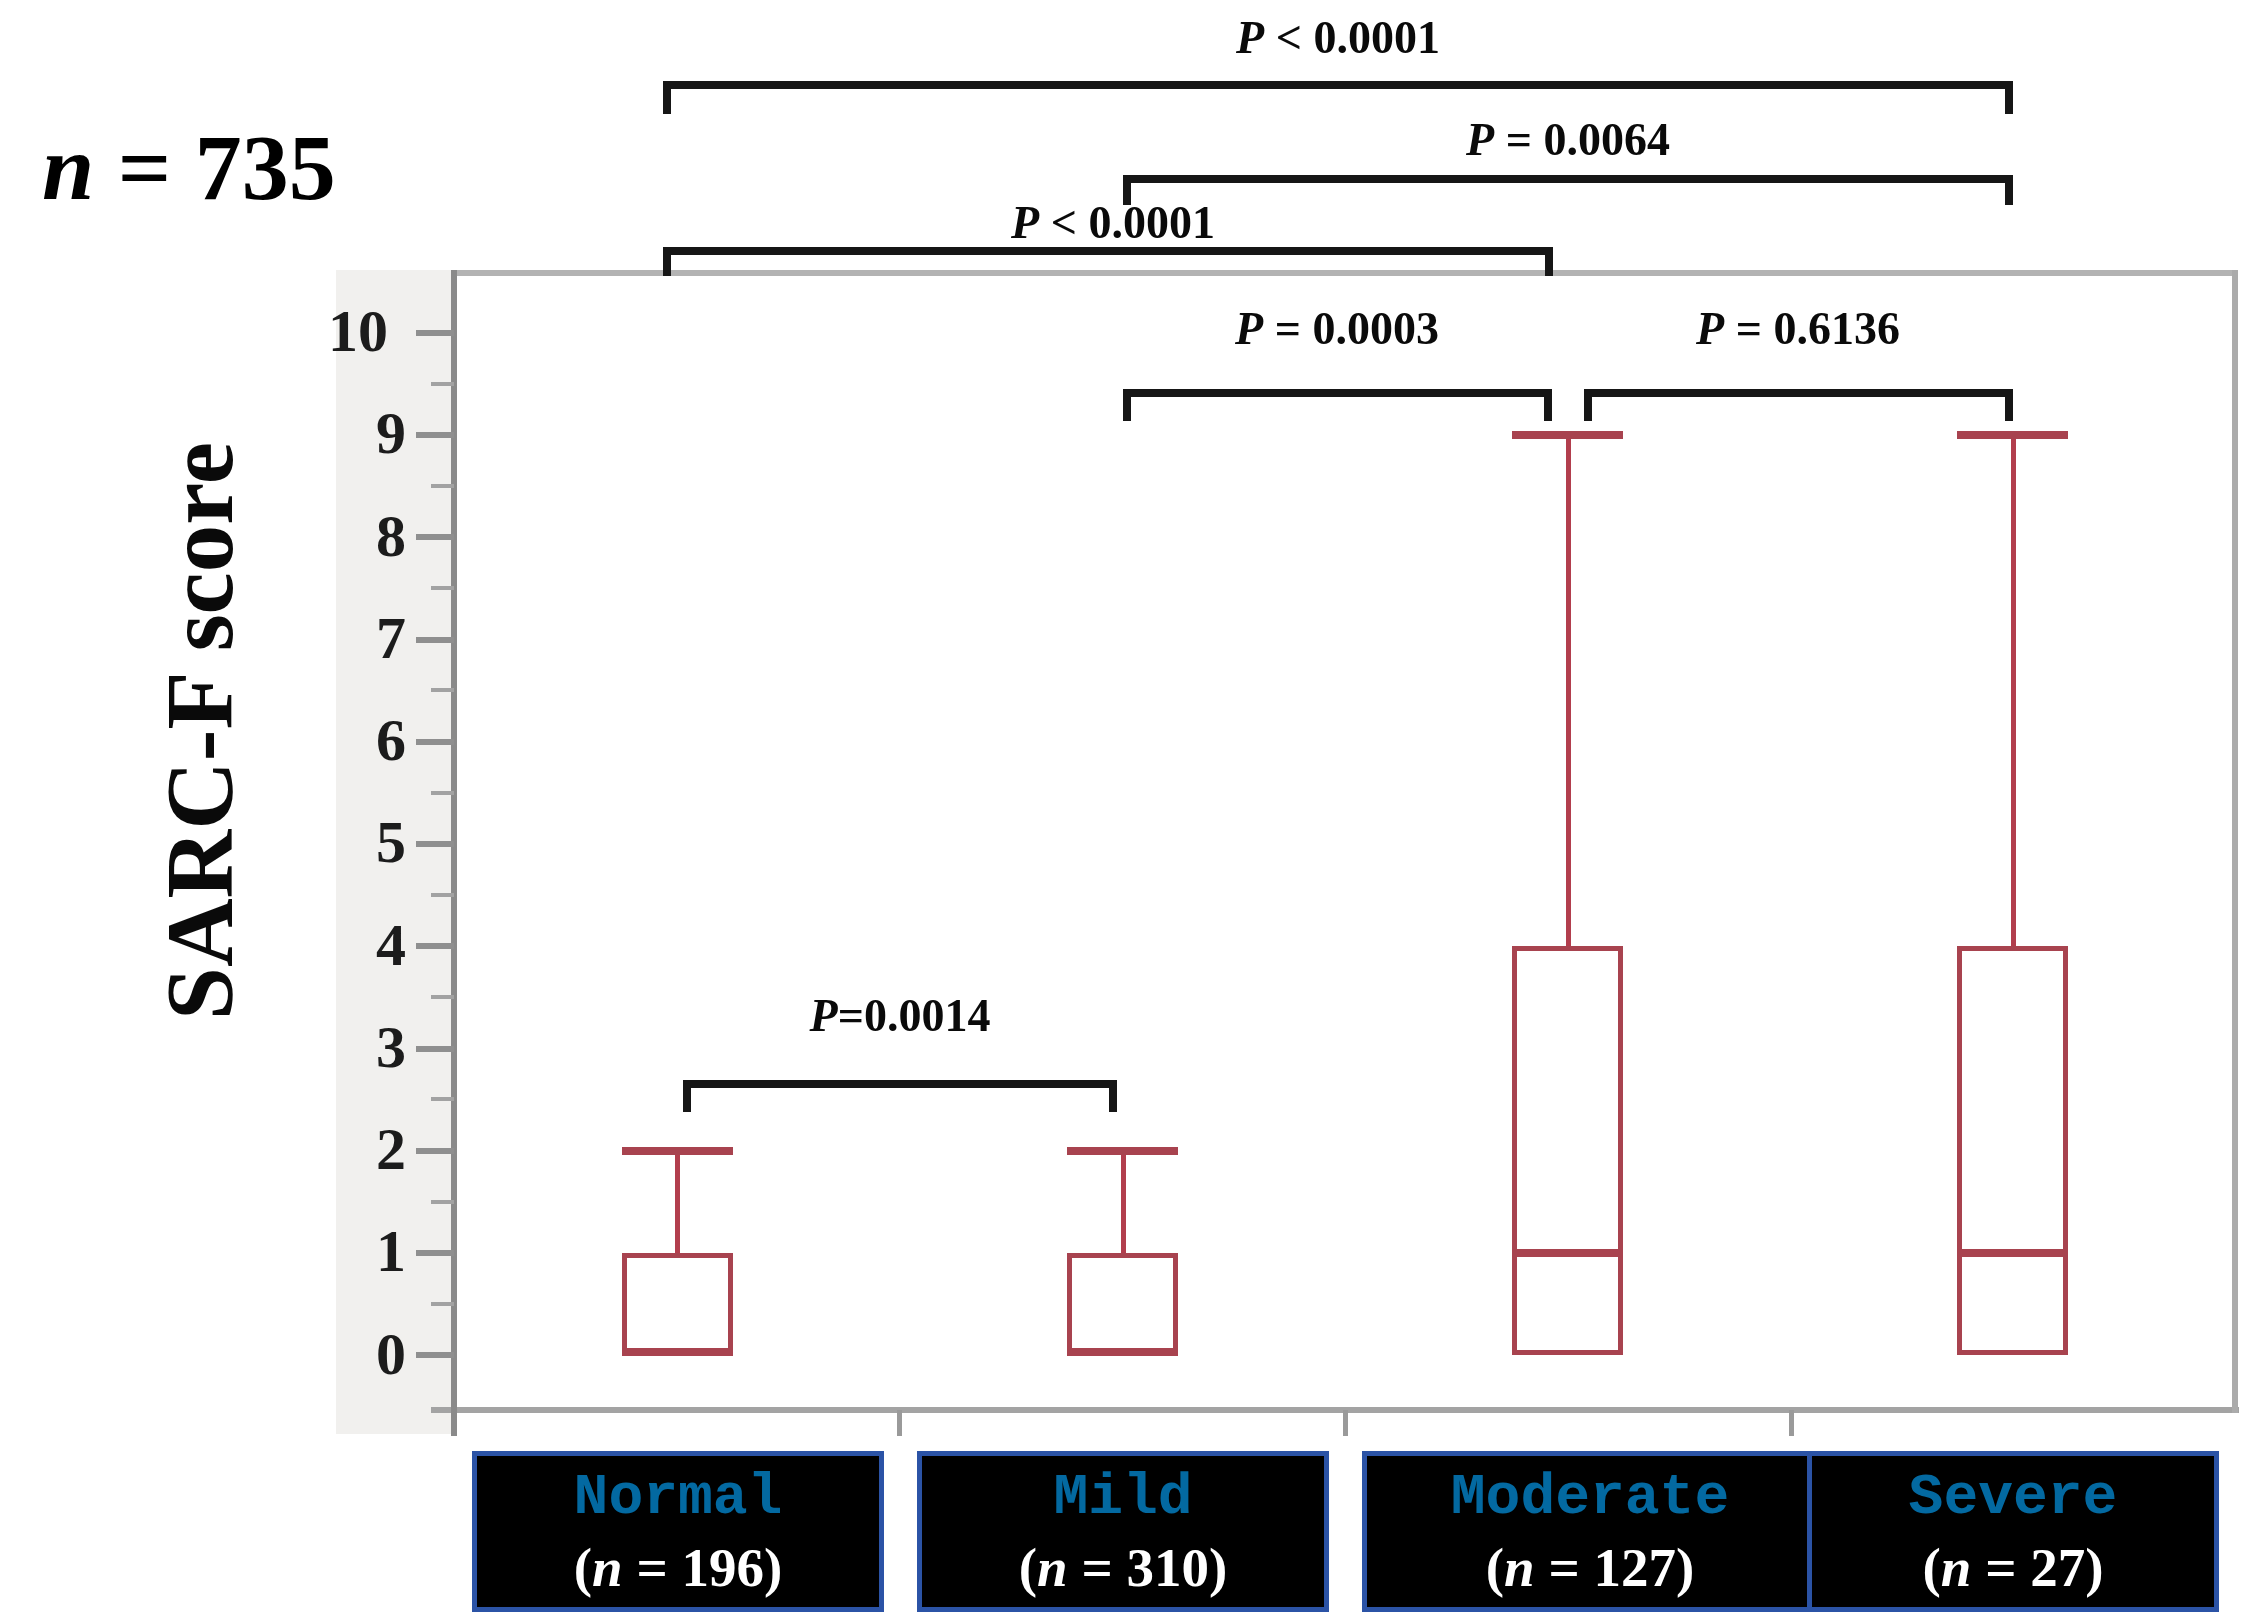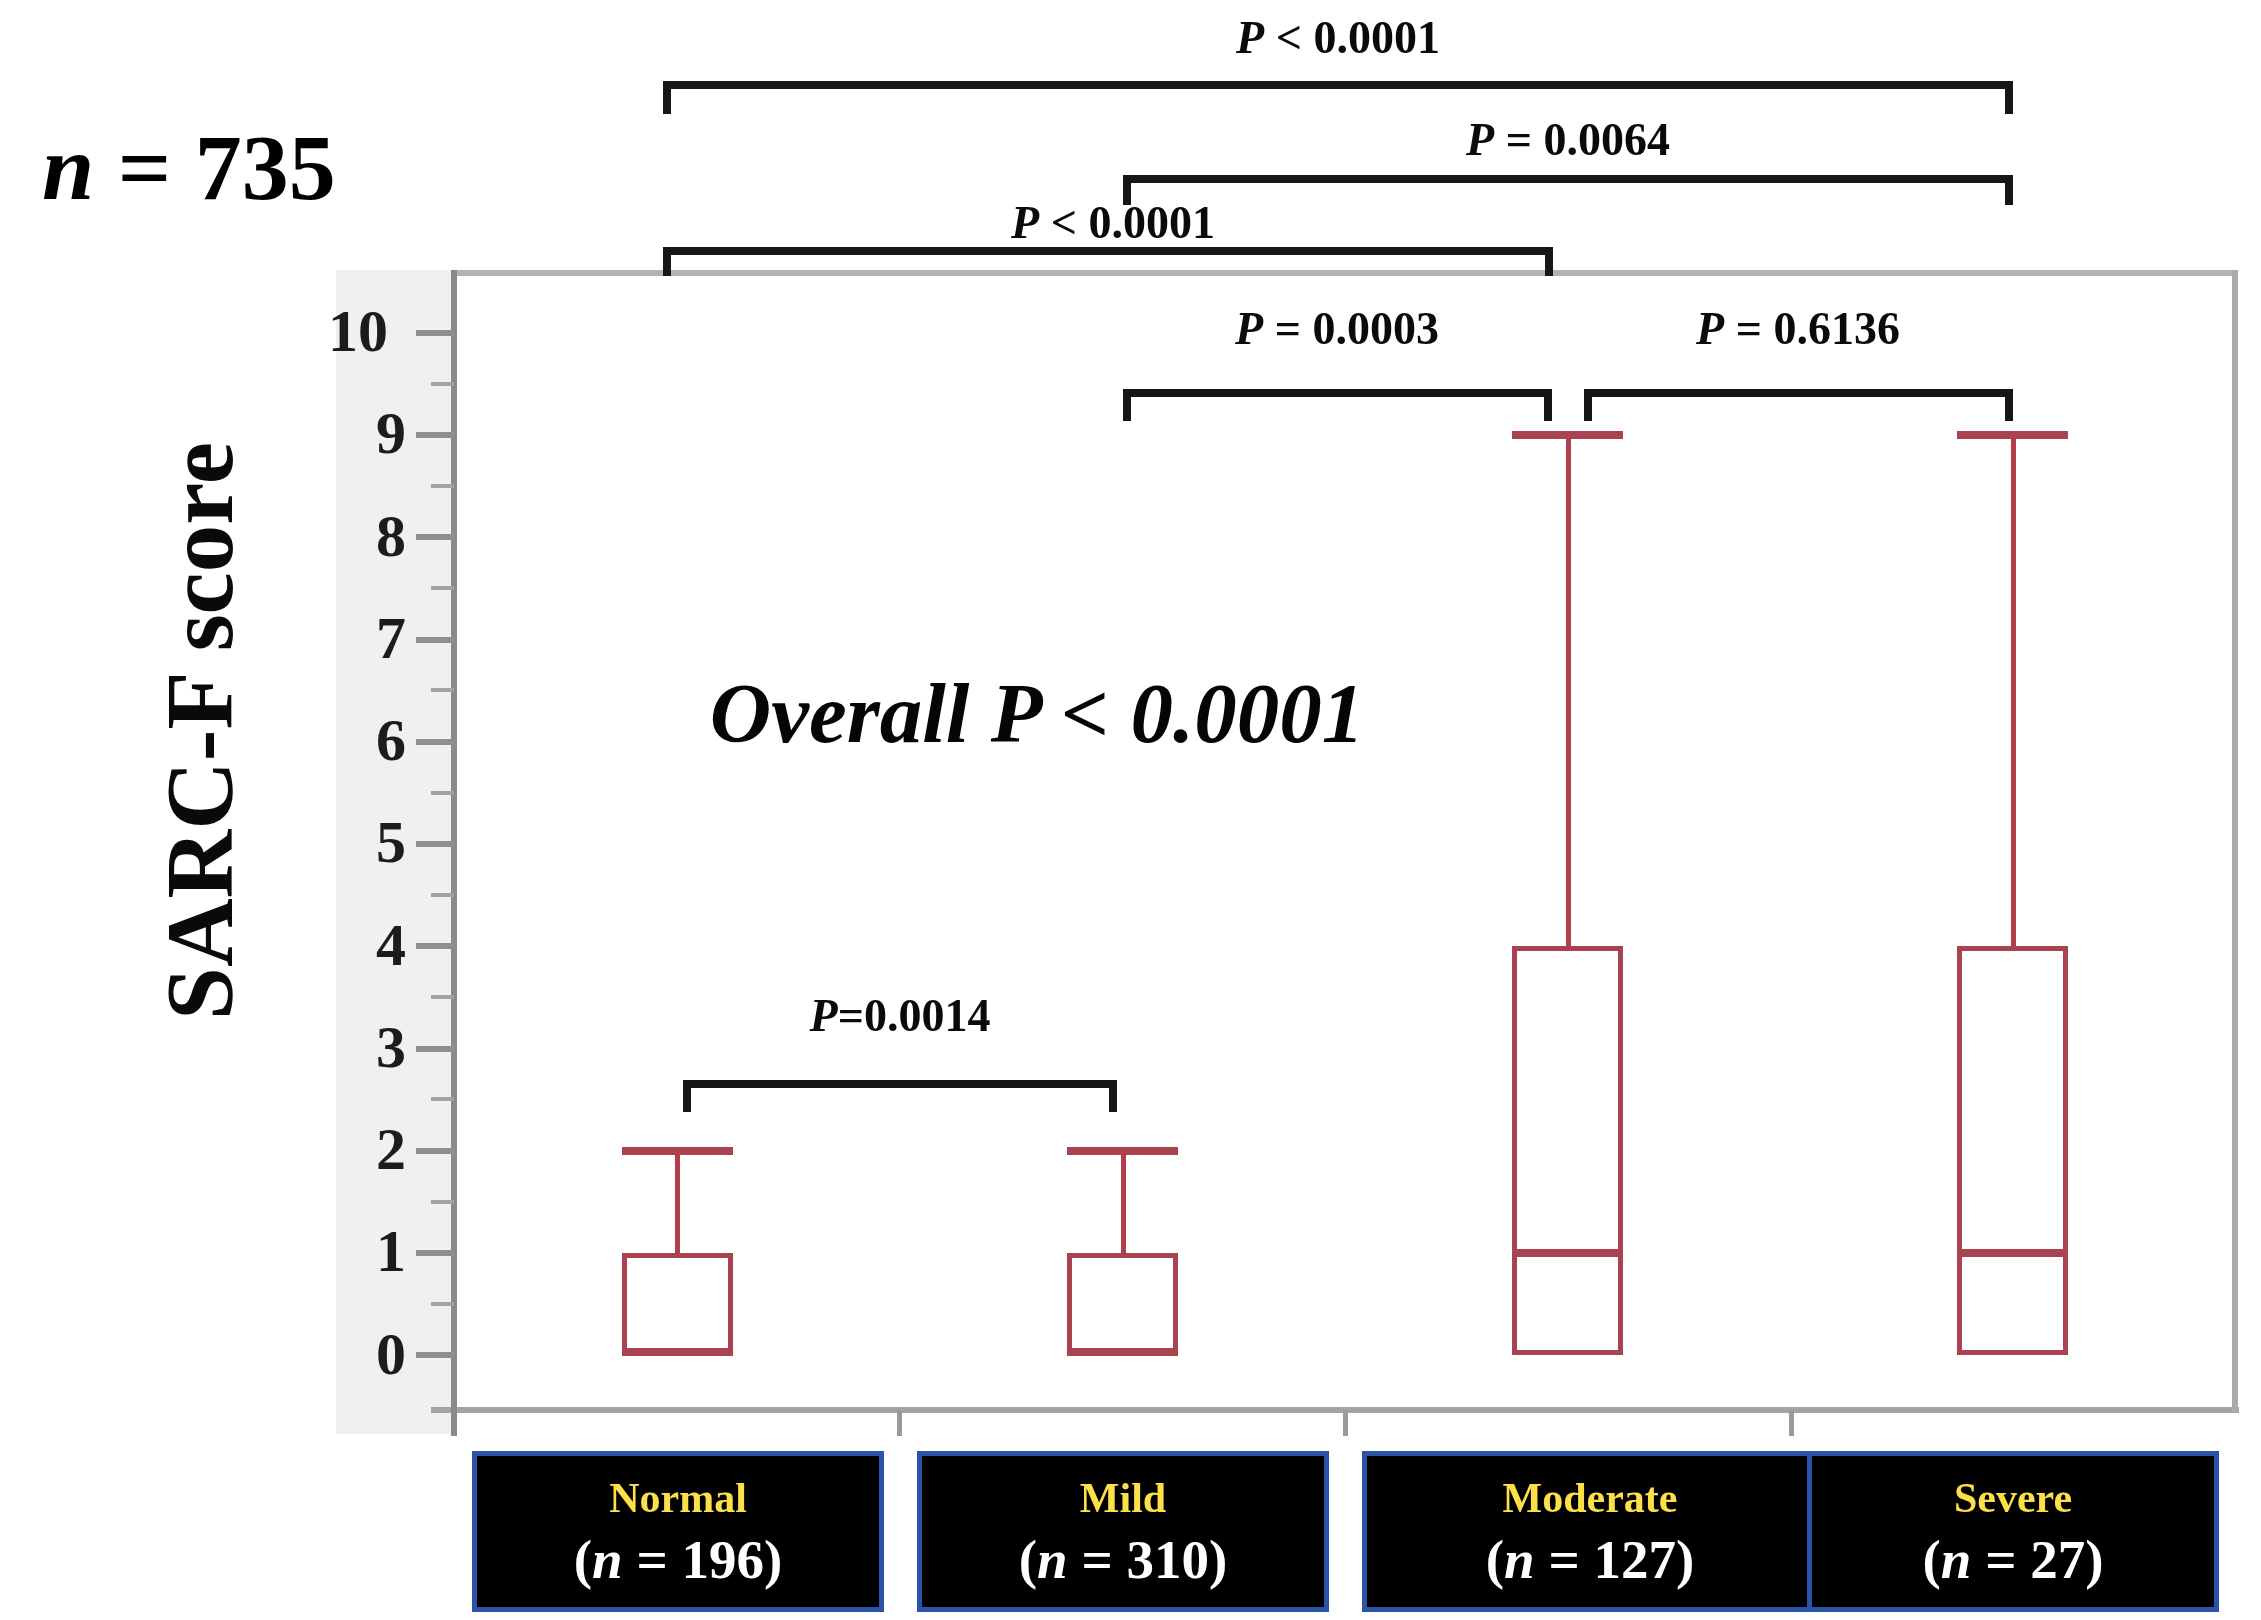--- a/index.html
+++ b/index.html
@@ -28,21 +28,21 @@
   }
   .tick { background:#8f8f8f; }
   .minor-tick { background:#a2a2a2; }
   .frame-line { background:#a3a3a3; }
   .bracket { background:#161616; }
   .cat-box {
     box-sizing:border-box; background:#000;
     display:flex; flex-direction:column; align-items:center; justify-content:center;
     gap:13px;
   }
-  .cat-line1 { font-size:42px; font-weight:bold; color:#fde047; line-height:1; white-space:nowrap; }
+  .cat-line1 { font-size:58px; font-weight:bold; color:#0369a1; line-height:1; white-space:nowrap;font-family:Liberation Mono, monospace; }
   .cat-line2 { font-size:55px; font-weight:bold; color:#fff; line-height:1; white-space:nowrap; }
   .box-rect { box-sizing:border-box; background:transparent; }
 </style>
 </head>
 <body>
 
 <div class="fig">
 
   <div class="abs n-label" style="left:42px; top:113px;">
     <span class="it">n</span><span> = 735</span>
@@ -50,21 +50,20 @@
 
   <div class="abs y-title" style="left:200px; top:731px;">SARC-F score</div>
 
   <div class="abs" style="left:336px; top:270px; width:118px; height:1164px; background:#f1f0ee;"></div>
 
   <div class="abs frame-line" style="left:451px; top:270px; width:1787px; height:5.8px; background:#b3b3b3;"></div>
   <div class="abs frame-line" style="left:431px; top:1407px; width:1808px; height:5.8px;"></div>
   <div class="abs frame-line" style="left:451px; top:270px; width:5.8px; height:1164px; background:#8a8a8a;"></div>
   <div class="abs frame-line" style="left:2232px; top:270px; width:5.8px; height:1143px; background:#ababab;"></div>
 
-  <div class="abs overall-label" style="left:1037px; top:713px;">Overall P &lt; 0.0001</div>
 
   <div class="abs" style="left:0; top:0; width:100%; height:100%;" id="gen">
       <div class="tick" style="position:absolute;left:416px; top:1352px; width:38px; height:5.8px;"></div>
       <div class="ytick-label" style="position:absolute;left:284px; top:1324px;">0</div>
       <div class="tick" style="position:absolute;left:416px; top:1250px; width:38px; height:5.8px;"></div>
       <div class="ytick-label" style="position:absolute;left:284px; top:1221px;">1</div>
       <div class="tick" style="position:absolute;left:416px; top:1148px; width:38px; height:5.8px;"></div>
       <div class="ytick-label" style="position:absolute;left:284px; top:1119px;">2</div>
       <div class="tick" style="position:absolute;left:416px; top:1046px; width:38px; height:5.8px;"></div>
       <div class="ytick-label" style="position:absolute;left:284px; top:1017px;">3</div>

